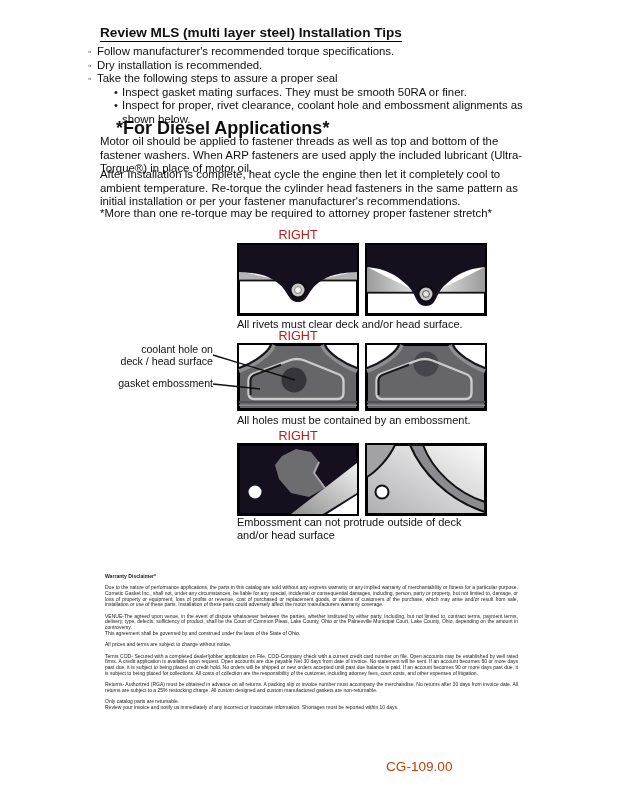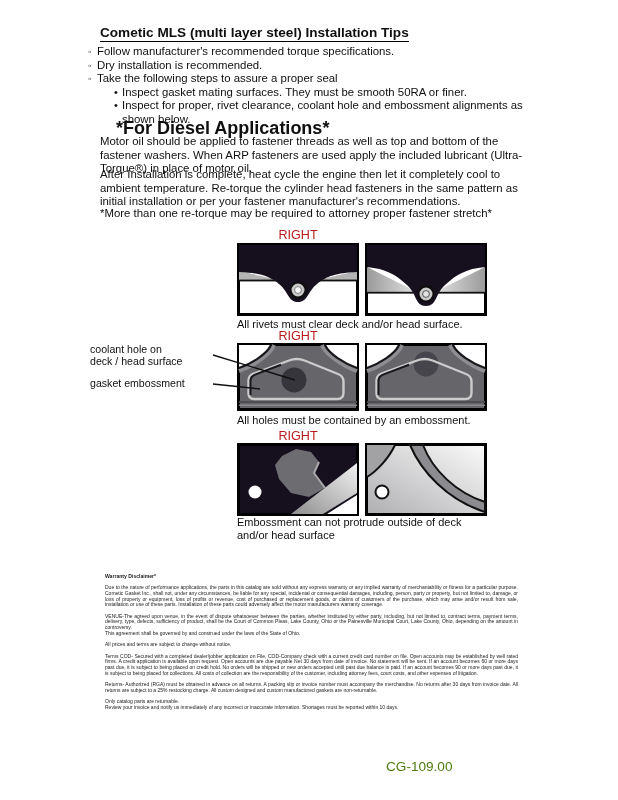--- a/index.html
+++ b/index.html
@@ -30,39 +30,39 @@
   .figbox{display:block;}
   .fb1l{left:237px;top:243px;} .fb1r{left:365px;top:243px;}
   .fb2l{left:237px;top:343px;} .fb2r{left:365px;top:343px;}
   .fb3l{left:237px;top:443px;} .fb3r{left:365px;top:443px;}
 
   .caption{font-size:11px;line-height:13px;color:#111;}
   .cap1{left:237px;top:318px;width:300px;}
   .cap2{left:237px;top:414px;width:300px;}
   .cap3{left:237px;top:516px;width:300px;}
 
-  .sidelabel{left:90px;width:123px;font-size:10.6px;line-height:11.8px;color:#111;}
+  .sidelabel{left:90px;width:123px;text-align:right;font-size:10.6px;line-height:11.8px;color:#111;}
   .sl1{top:344px;} .sl2{top:378px;}
 
   .leader{left:150px;top:343px;}
 
   .legal{left:105px;top:574px;width:413px;font-size:5px;line-height:5.7px;color:#222;text-align:justify;}
   .legal .lh{font-weight:bold;margin:0 0 5.5px 0;font-size:5.1px;}
   .legal p{margin:0 0 5.7px 0;}
   .legal p.tight{margin-bottom:0;}
 
-  .footer-code{left:386px;top:759px;font-size:13.6px;color:#4d7c0f;}
+  .footer-code{left:386px;top:759px;font-size:13.6px;color:#c2410c;}
 </style>
 </head>
 <body>
 
 <div class="page">
 
   <div class="abs doc-title">
-    <span>Cometic MLS (multi layer steel) Installation Tips</span>
+    <span>Review MLS (multi layer steel) Installation Tips</span>
   </div>
 
   <div class="abs bullets">
     <div class="b-row">
       <span class="b-marker">◦</span>
       <span>Follow manufacturer's recommended torque specifications.</span>
     </div>
     <div class="b-row">
       <span class="b-marker">◦</span>
       <span>Dry installation is recommended.</span>

